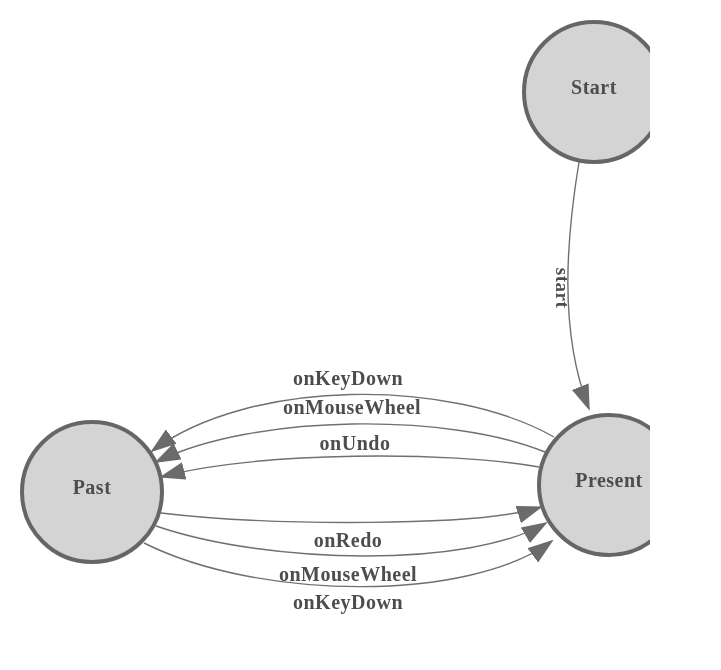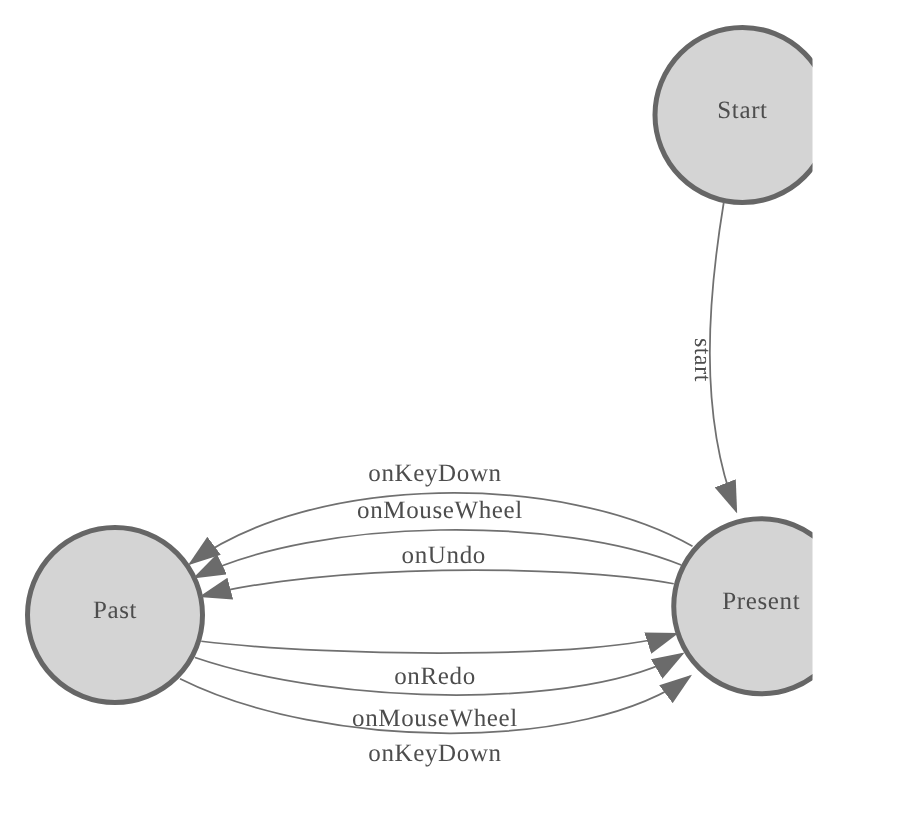--- a/index.html
+++ b/index.html
@@ -7,20 +7,21 @@
     padding: 0;
     background: #ffffff;
   }
   .canvas-wrap {
     position: relative;
     width: 650px;
     height: 670px;
     background: #ffffff;
     overflow: hidden;
     font-family: "Liberation Serif", "DejaVu Serif", serif;
+    font-weight: bold;
   }
   svg {
     display: block;
   }
   .node circle {
     fill: #d4d4d4;
     stroke: #666666;
     stroke-width: 4px;
   }
   .node text {

